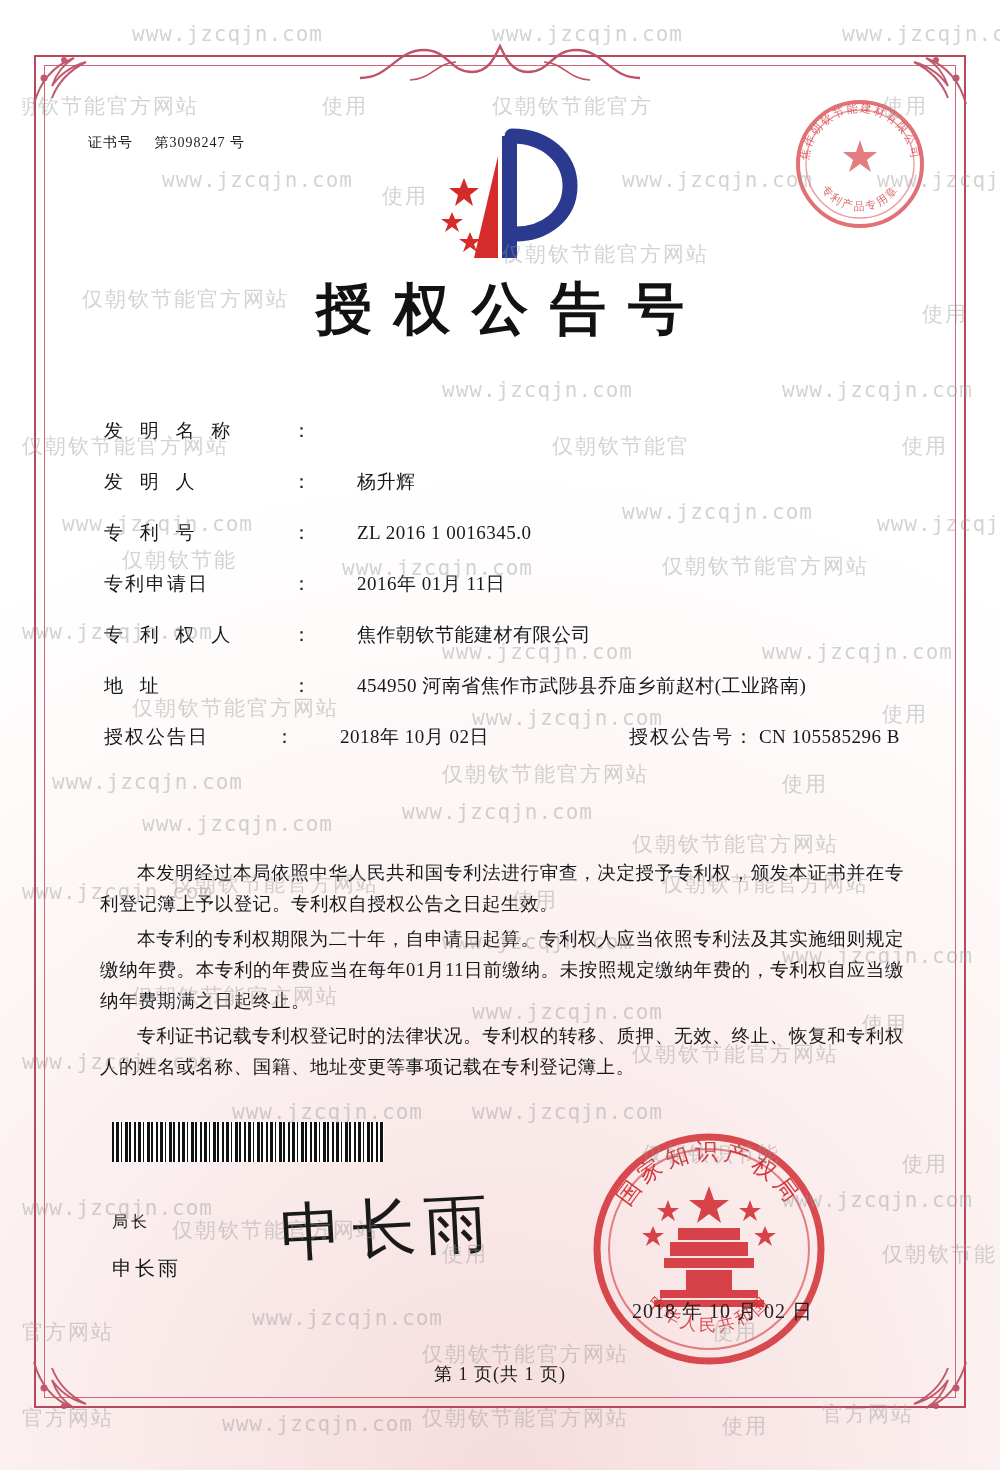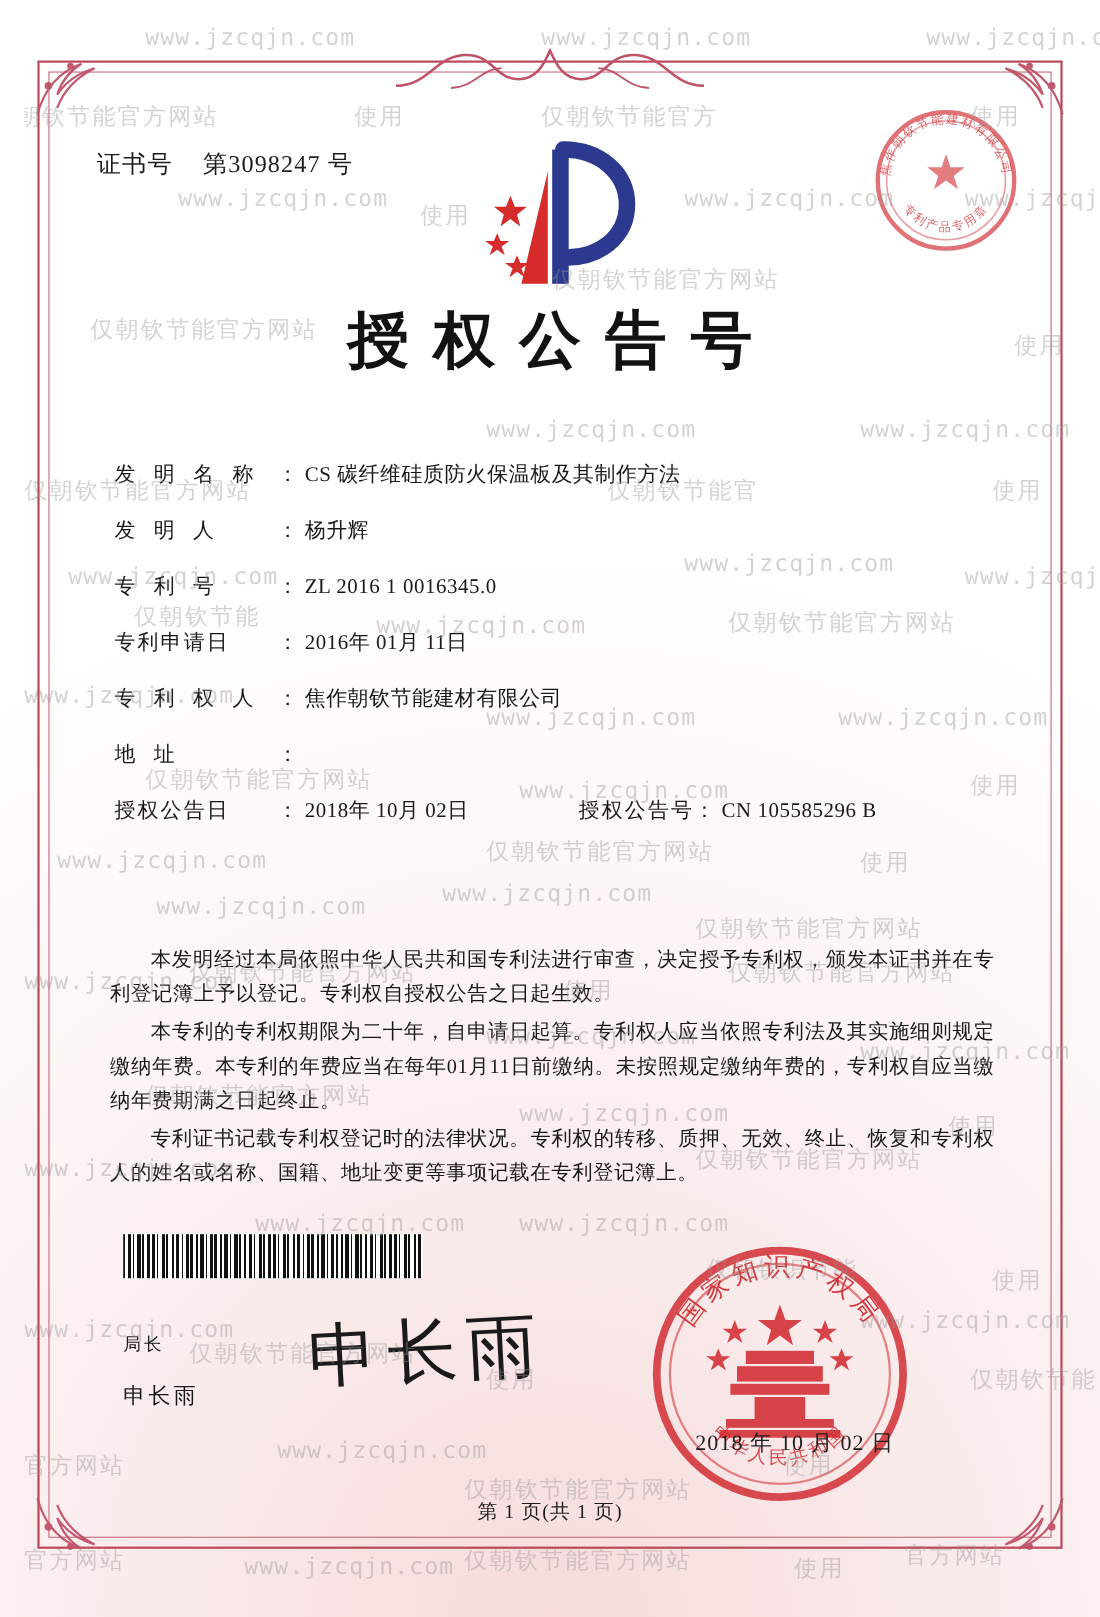--- a/index.html
+++ b/index.html
@@ -59,21 +59,21 @@
     width: 300px;
     height: 46px;
     color: #bf5267;
   }
 
   
   .cert-no {
     position: absolute;
     left: 88px;
     top: 134px;
-    font-size: 22px;
+    font-size: 14px;
     letter-spacing: 1px;
     color: #1c1c1c;
     white-space: nowrap;
   }
 
   
   .emblem {
     position: absolute;
     left: 424px;
     top: 120px;
@@ -103,20 +103,21 @@
     top: 418px;
     right: 100px;
   }
   .field-row {
     display: flex;
     align-items: baseline;
     margin-bottom: 25px;
     font-size: 19px;
     color: #16181a;
     white-space: nowrap;
+    gap: 40px;
   }
   .field-label {
     display: inline-block;
     width: 148px;
     letter-spacing: 6px;
   }
   .field-label.wide { letter-spacing: 2px; width: 148px; }
   .field-colon { margin-right: 6px; }
   .field-value { letter-spacing: .5px; }
   .row-dual { display: flex; }
@@ -316,21 +317,20 @@
     </svg>
   </div>
 
   <div class="doc-title">授权公告号</div>
 
   <div class="fields">
 
     <div class="field-row">
       <span class="field-label">发 明 名 称</span>
       <span class="field-colon">：</span>
-      <span class="field-value">CS 碳纤维硅质防火保温板及其制作方法</span>
     </div>
 
     <div class="field-row">
       <span class="field-label">发 明 人</span>
       <span class="field-colon">：</span>
       <span class="field-value">杨升辉</span>
     </div>
 
     <div class="field-row">
       <span class="field-label">专 利 号</span>
@@ -346,20 +346,21 @@
 
     <div class="field-row">
       <span class="field-label">专 利 权 人</span>
       <span class="field-colon">：</span>
       <span class="field-value">焦作朝钦节能建材有限公司</span>
     </div>
 
     <div class="field-row">
       <span class="field-label">地 址</span>
       <span class="field-colon">：</span>
+      <span class="field-value">454950 河南省焦作市武陟县乔庙乡前赵村(工业路南)</span>
     </div>
 
     <div class="field-row row-dual">
       <span class="field-label wide">授权公告日</span>
       <span class="field-colon">：</span>
       <span class="field-value">2018年 10月 02日</span>
       <span class="seg2">
         <span class="field-label">授权公告号</span>
         <span class="field-colon">：</span>
         <span class="field-value">CN 105585296 B</span>

